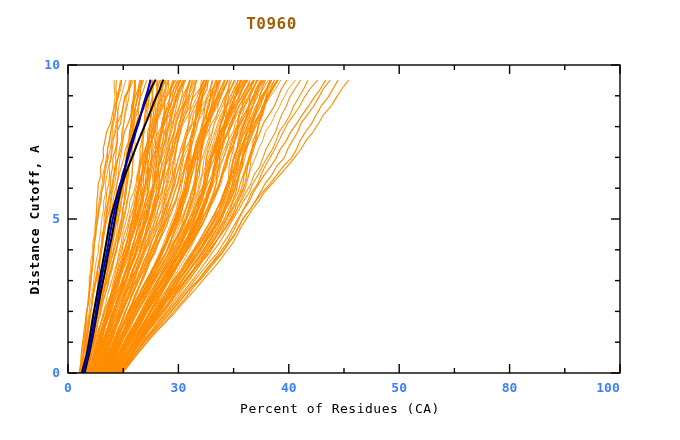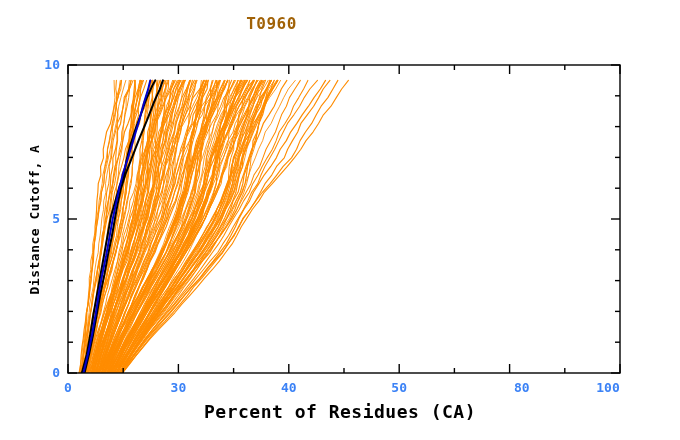--- a/index.html
+++ b/index.html
@@ -34,22 +34,22 @@
     position: absolute;
     left: 0;
     top: 0;
   }
   #xlabel {
     position: absolute;
     left: 0;
     top: 401px;
     width: 680px;
     text-align: center;
-    font-size: 18px;
-    font-weight: bold;
+    font-size: 13px;
+    font-weight: normal;
     color: #000000;
     letter-spacing: 0.5px;
   }
   #ylabel {
     position: absolute;
     left: -86px;
     top: 212px;
     width: 240px;
     text-align: center;
     font-size: 13px;
@@ -290,21 +290,21 @@
         <line x1="68" y1="65" x2="77" y2="65" stroke="#000000" stroke-width="1.4"></line>
         <line x1="620" y1="65" x2="611" y2="65" stroke="#000000" stroke-width="1.4"></line>
       </g>
   </svg>
 
   <div id="xtick-labels">
       <div class="tick-label xtick-label" style="left: 48px; top: 380px;">0</div>
       <div class="tick-label xtick-label" style="left: 158.4px; top: 380px;">30</div>
       <div class="tick-label xtick-label" style="left: 268.8px; top: 380px; text-align: center;">40</div>
       <div class="tick-label xtick-label" style="left: 379.2px; top: 380px;">50</div>
-      <div class="tick-label xtick-label" style="left: 489.6px; top: 380px; text-align: right;">80</div>
+      <div class="tick-label xtick-label" style="left: 489.6px; top: 380px;">80</div>
       <div class="tick-label xtick-label" style="left: 588px; top: 380px;">100</div>
     </div>
   <div id="ytick-labels">
       <div class="tick-label ytick-label" style="left: 30px; top: 365px;">0</div>
       <div class="tick-label ytick-label" style="left: 30px; top: 211px;">5</div>
       <div class="tick-label ytick-label" style="left: 30px; top: 57px;">10</div>
     </div>
 
   <div id="xlabel">Percent of Residues (CA)</div>
   <div id="ylabel">Distance Cutoff, A</div>

